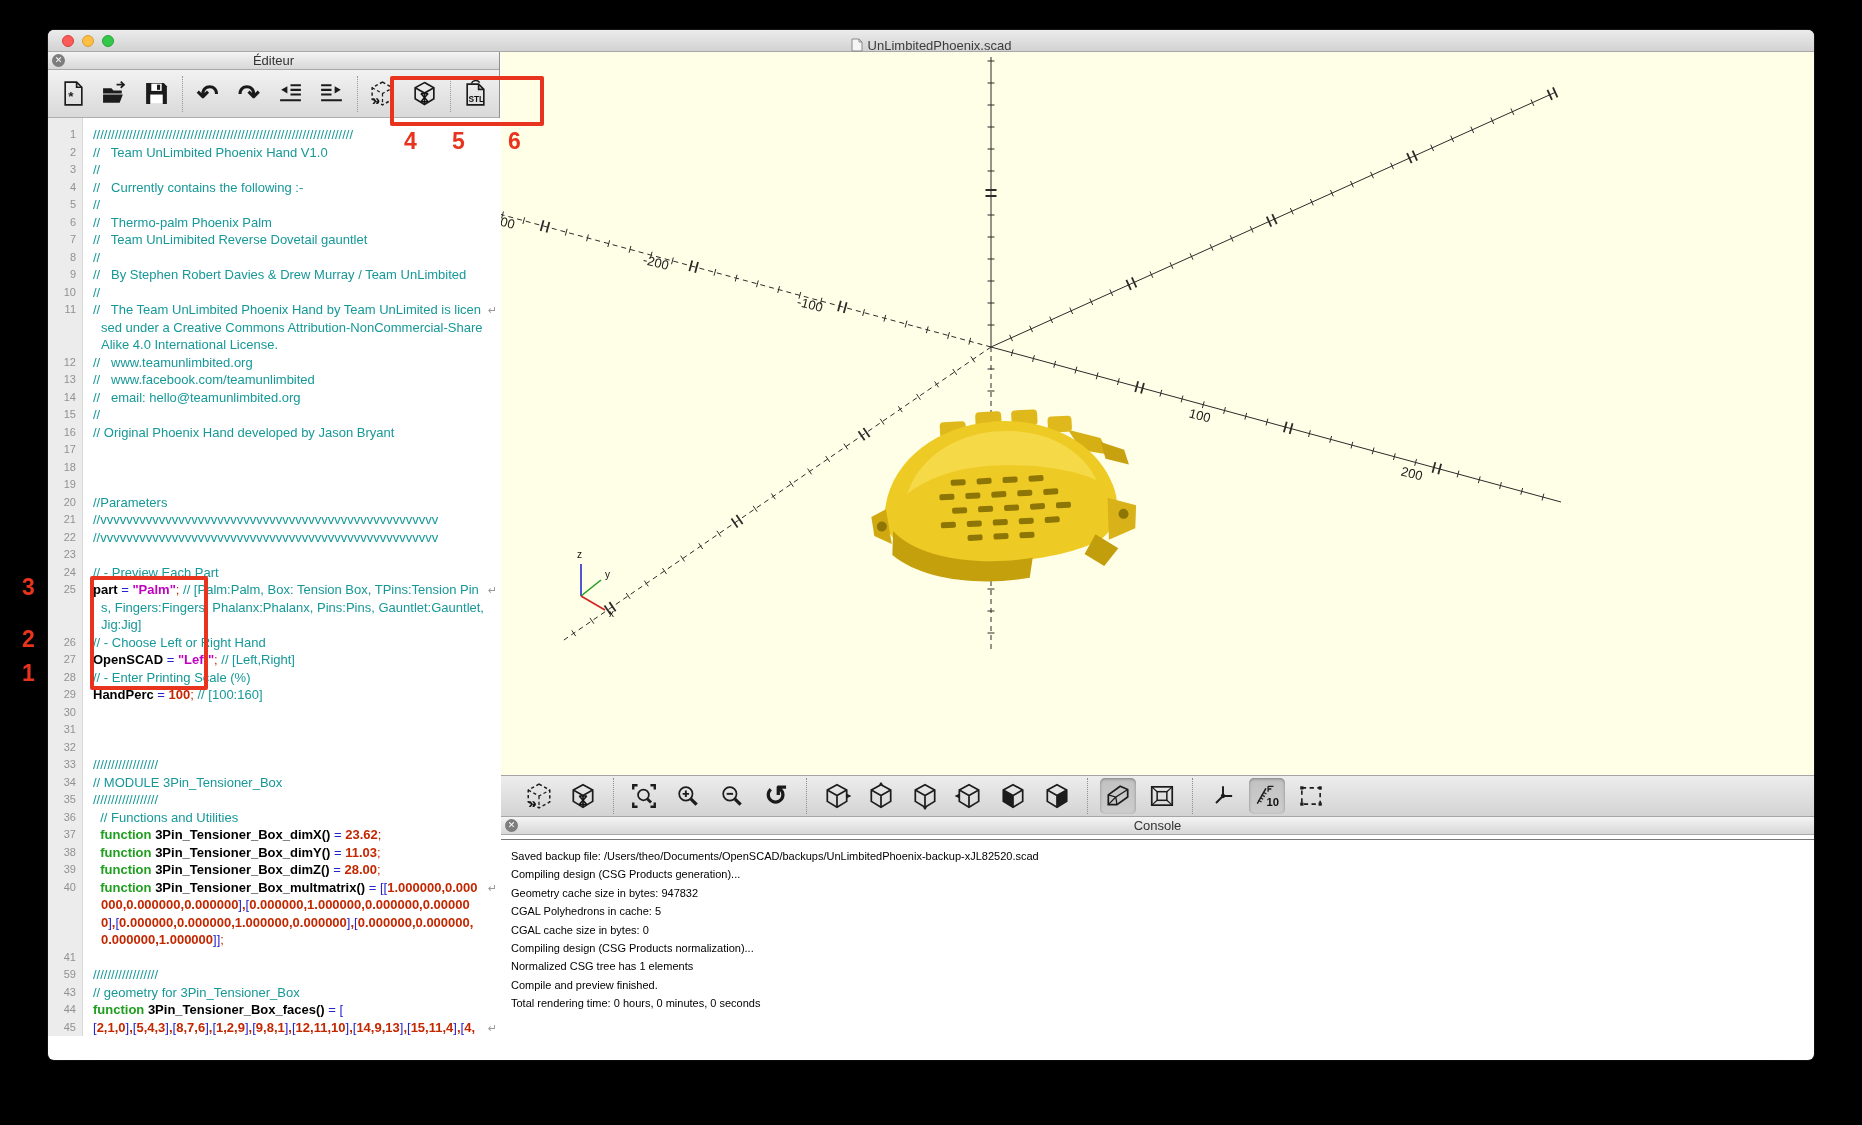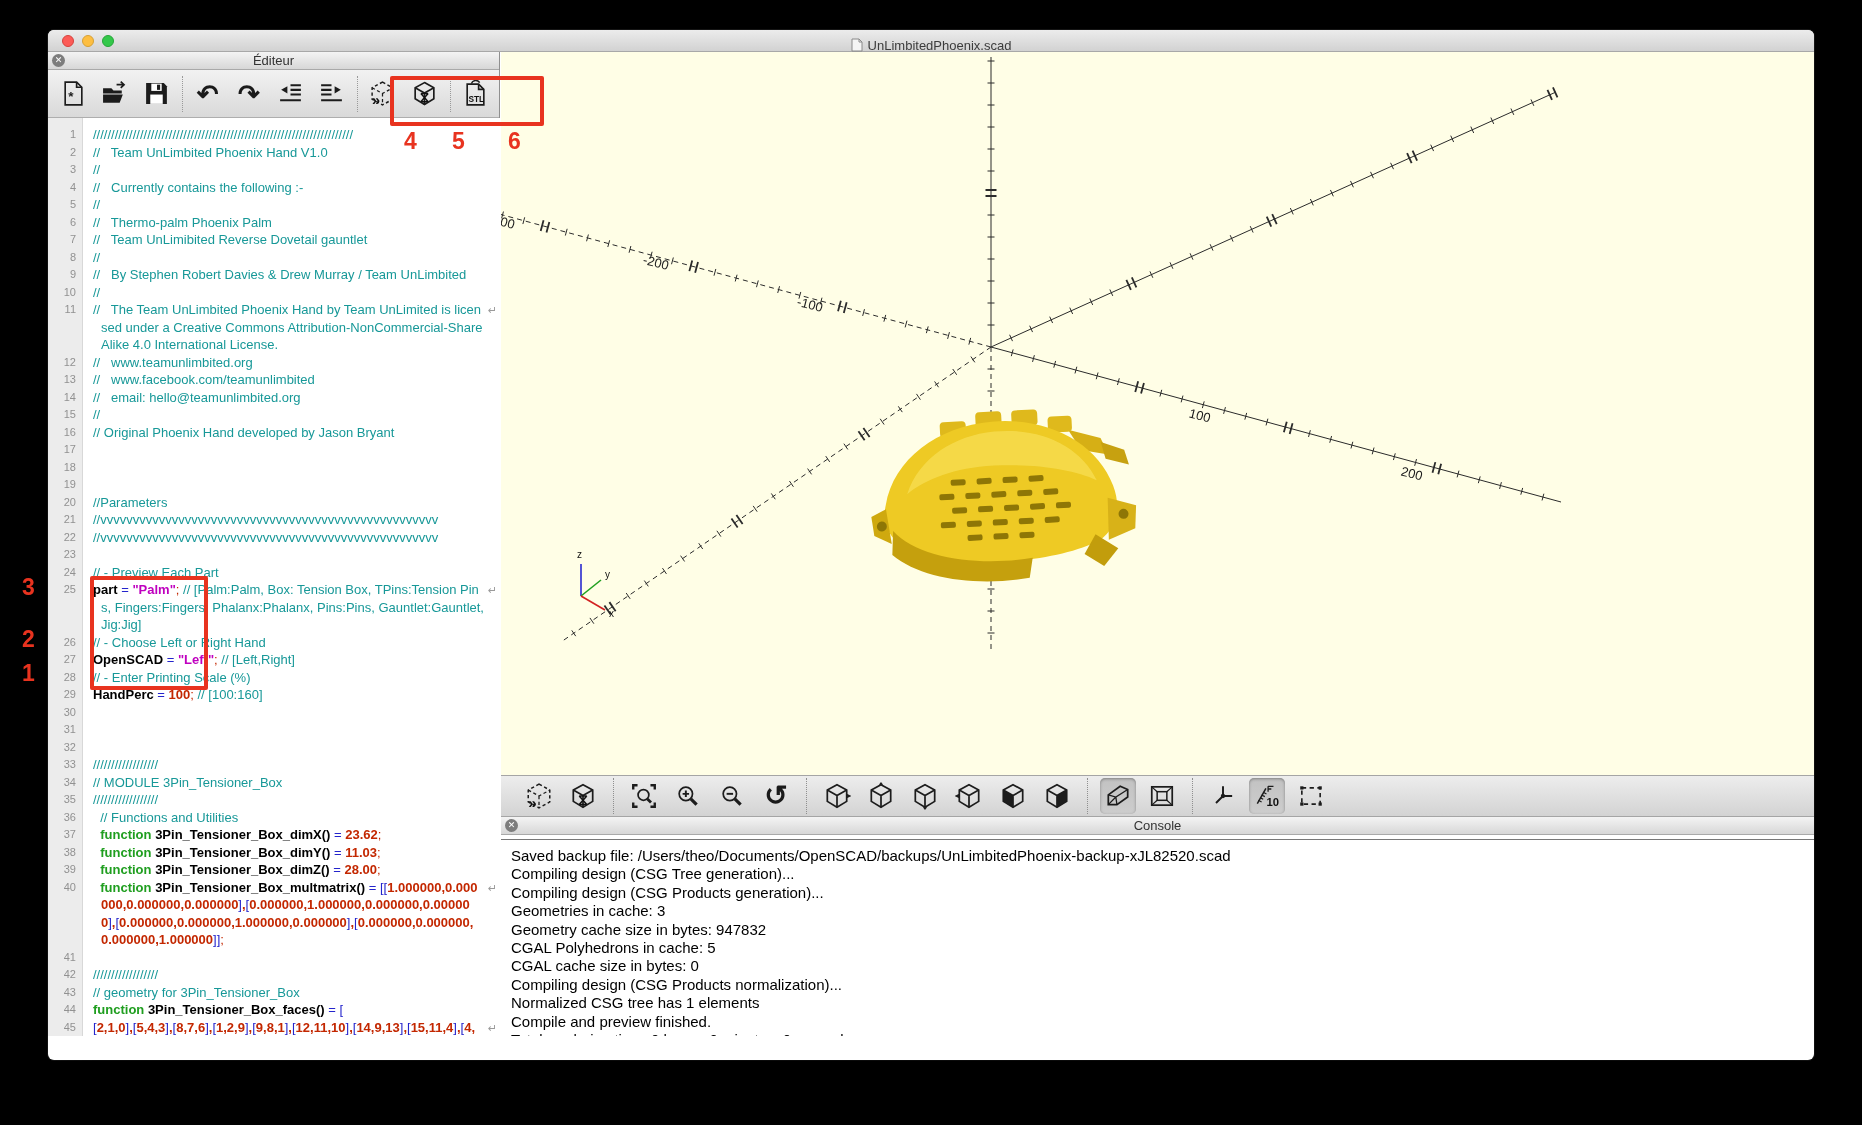--- a/index.html
+++ b/index.html
@@ -84,21 +84,21 @@
           justify-content:center; border-radius:5px; }
   .vbtn svg { width:28px; height:28px; }
   .vbtn .uglyph { font-size:28px; font-weight:bold; color:#1a1a1a; line-height:28px; }
   .vbtn.active { background:linear-gradient(#c2c2c2,#cdcdcd); box-shadow:inset 0 1px 3px rgba(0,0,0,.35); }
   .vsep { width:1px; height:36px; border-left:1px dotted #8f8f8f; margin:0 12px 0 4px; }
 
   .console-panel { position:absolute; left:1px; top:765px; width:1313px; height:219px;
                    background:#fff; }
   .console-body { position:absolute; left:0; top:22px; width:100%; height:197px;
                   overflow:hidden; padding:7px 10px; border-top:1px solid #777; }
-  .conline { font-size:15px; color:#000; line-height:18.4px; white-space:pre; }
+  .conline { font-size:11px; color:#000; line-height:18.4px; white-space:pre; }
 
   
   .statusbar { position:absolute; left:0; top:1006px; width:1766px; height:24px;
                background:linear-gradient(#dcdcdc,#bfbfbf); border-top:1px solid #979797;
                display:flex; align-items:center; font-size:13px; color:#111;
                padding:0 10px; }
   .statusbar .spacer { flex:1; }
 
   
   .ann-box { position:absolute; border:4px solid #e8331f; border-radius:2px; z-index:50;
@@ -361,21 +361,21 @@
             <div class="cline">
               <span class="lnum">40</span>
               <div class="ltext"><span class="tk-p">  </span><span class="tk-k">function </span><span class="tk-f">3Pin_Tensioner_Box_multmatrix() </span><span class="tk-o">= </span><span class="tk-br">[[</span><span class="tk-n">1.000000,0.000000,0.000000,0.000000</span><span class="tk-br">]</span><span class="tk-n">,</span><span class="tk-br">[</span><span class="tk-n">0.000000,1.000000,0.000000,0.000000</span><span class="tk-br">]</span><span class="tk-n">,</span><span class="tk-br">[</span><span class="tk-n">0.000000,0.000000,1.000000,0.000000</span><span class="tk-br">]</span><span class="tk-n">,</span><span class="tk-br">[</span><span class="tk-n">0.000000,0.000000,0.000000,1.000000</span><span class="tk-br">]]</span><span class="tk-m">;</span></div>
               <span class="wrapmark">↵</span>
             </div>
             <div class="cline">
               <span class="lnum">41</span>
               <div class="ltext"></div>
             </div>
             <div class="cline">
-              <span class="lnum">42</span>
+              <span class="lnum">59</span>
               <div class="ltext"><span class="tk-c">//////////////////</span></div>
             </div>
             <div class="cline">
               <span class="lnum">43</span>
               <div class="ltext"><span class="tk-c">// geometry for 3Pin_Tensioner_Box</span></div>
             </div>
             <div class="cline">
               <span class="lnum">44</span>
               <div class="ltext"><span class="tk-k">function </span><span class="tk-f">3Pin_Tensioner_Box_faces() </span><span class="tk-o">= </span><span class="tk-br">[</span></div>
             </div>
@@ -725,23 +725,21 @@
             </div>
           </div>
 
         <div class="console-panel">
           <div class="dock-header">
             <span class="dock-close">✕</span>
             <span class="dock-title">Console</span>
           </div>
           <div class="console-body" id="console-body">
               <div class="conline">Saved backup file: /Users/theo/Documents/OpenSCAD/backups/UnLimbitedPhoenix-backup-xJL82520.scad</div>
-              <div class="conline">Compiling design (CSG Tree generation)...</div>
               <div class="conline">Compiling design (CSG Products generation)...</div>
-              <div class="conline">Geometries in cache: 3</div>
               <div class="conline">Geometry cache size in bytes: 947832</div>
               <div class="conline">CGAL Polyhedrons in cache: 5</div>
               <div class="conline">CGAL cache size in bytes: 0</div>
               <div class="conline">Compiling design (CSG Products normalization)...</div>
               <div class="conline">Normalized CSG tree has 1 elements</div>
               <div class="conline">Compile and preview finished.</div>
               <div class="conline">Total rendering time: 0 hours, 0 minutes, 0 seconds</div>
             </div>
         </div>
       </div>

